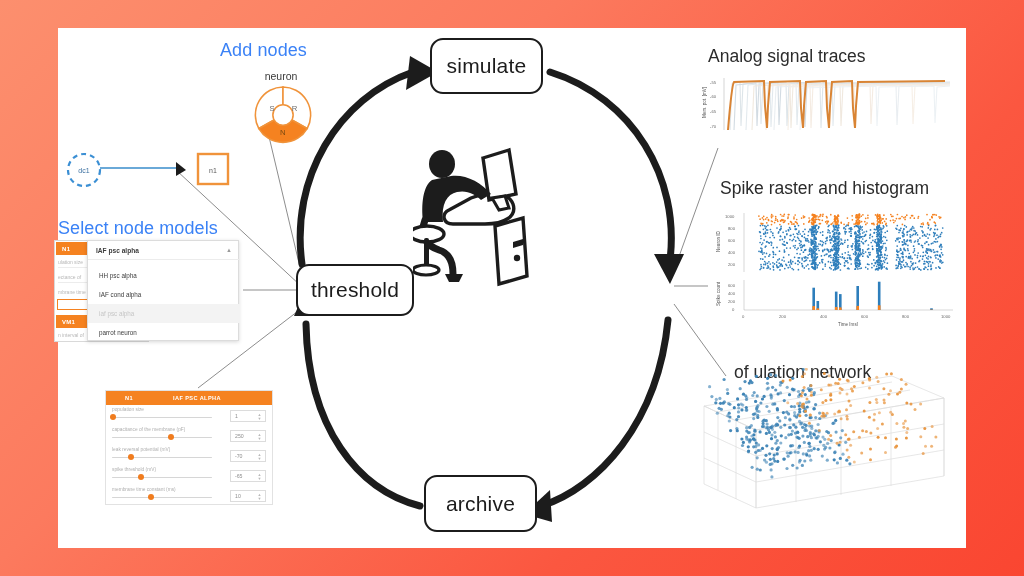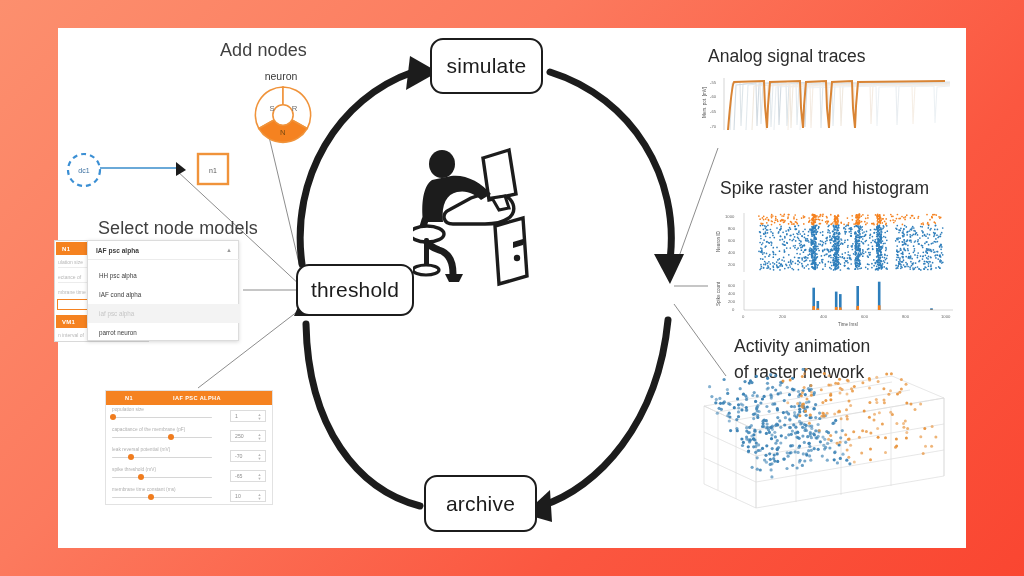--- a/index.html
+++ b/index.html
@@ -15,21 +15,21 @@
     background: linear-gradient(135deg, #fc8f6e 0%, #fc7a5e 35%, #fb5740 70%, #fa4631 100%);
   }
   #canvas {
     position: absolute;
     left: 58px; top: 28px;
     width: 908px; height: 520px;
     background: #ffffff;
   }
   .lbl {
     position: absolute;
-    color: #404040;
+    color: #3b82f6;
     font-size: 17.5px;
     font-weight: 400;
     letter-spacing: 0.1px;
     white-space: nowrap;
   }
   .lbl.big { font-size: 18px; }
   svg.overlay {
     position: absolute; left: 0; top: 0;
     width: 908px; height: 520px;
     pointer-events: none;
@@ -253,21 +253,21 @@
       <circle cx="26" cy="24" r="16" fill="#fff" stroke="#3b8fd4" stroke-width="2.2" stroke-dasharray="5 4"></circle>
       <text x="26" y="27" text-anchor="middle" style="font-size:7px;fill:#3b6fa0;
             font-family:'Liberation Sans',sans-serif">dc1</text>
       <path d="M42 22 L118 22" stroke="#6aa9d8" stroke-width="2" fill="none"></path>
       <path d="M118 16 L118 30 L128 24 Z" fill="#1c1c1c"></path>
       <rect x="140" y="8" width="30" height="30" fill="#fff" stroke="#f0933a" stroke-width="2.4"></rect>
       <text x="155" y="27" text-anchor="middle" style="font-size:7px;fill:#5a5a5a;
             font-family:'Liberation Sans',sans-serif">n1</text>
     </svg>
 
-    <div class="lbl big" style="left:0px; top:190px;padding-left:40px;">Select node models</div>
+    <div class="lbl big" style="left:0px; top:190px;">Select node models</div>
     <div id="models-panel">
       <div class="mp-bg">
         <div class="mp-hdr" style="top:1px;">N1</div>
         <div class="mp-row" style="top:18px;">ulation size</div>
         <div class="mp-rule" style="top:26px;"></div>
         <div class="mp-row" style="top:33px;">ectance of</div>
         <div class="mp-rule" style="top:41px;"></div>
         <div class="mp-row" style="top:48px;">mbrane time</div>
         <div class="mp-box" style="top:58px;"></div>
         <div class="mp-hdr" style="top:74px;">VM1</div>
@@ -2239,22 +2239,21 @@
           <rect x="126.0" y="97.4" width="2.6" height="2.6" fill="#f58220"></rect>
           <rect x="143.4" y="76.0" width="2.6" height="24.0" fill="#2e7ebb"></rect>
           <rect x="143.4" y="95.9" width="2.6" height="4.1" fill="#f58220"></rect>
           <rect x="164.9" y="71.7" width="2.6" height="28.3" fill="#2e7ebb"></rect>
           <rect x="164.9" y="95.3" width="2.6" height="4.7" fill="#f58220"></rect>
           <rect x="217.2" y="98.3" width="2.6" height="1.7" fill="#2e7ebb"></rect>
           <rect x="217.2" y="99.6" width="2.6" height="0.4" fill="#f58220"></rect>
         </g>
     </svg>
 
-    <div class="plot-title" style="left:676px; top:308px;">Activity animation</div>
-    <div class="plot-title" style="left:676px; top:334px;">of raster network</div>
+    <div class="plot-title" style="left:676px; top:334px;">of ulation network</div>
     <svg id="net-plot" viewBox="0 0 265 145">
       <g stroke="#dcdcdc" stroke-width="0.7" fill="none">
         <path d="M8 38 L8 116 L60 140 L60 62 Z"></path>
         <path d="M8 38 L60 62 L248 30 L196 8 Z"></path>
         <path d="M60 140 L248 108 L248 30 L60 62 Z"></path>
         <path d="M8 64 L60 88 M8 90 L60 114"></path>
         <path d="M60 88 L248 56 M60 114 L248 82"></path>
         <path d="M22 44 L22 122 M40 52 L40 131"></path>
         <path d="M100 56 L100 134 M145 48 L145 127 M195 40 L195 118 M248 30 L248 108"></path>
         <path d="M22 44 L196 14 M40 52 L214 22"></path>

